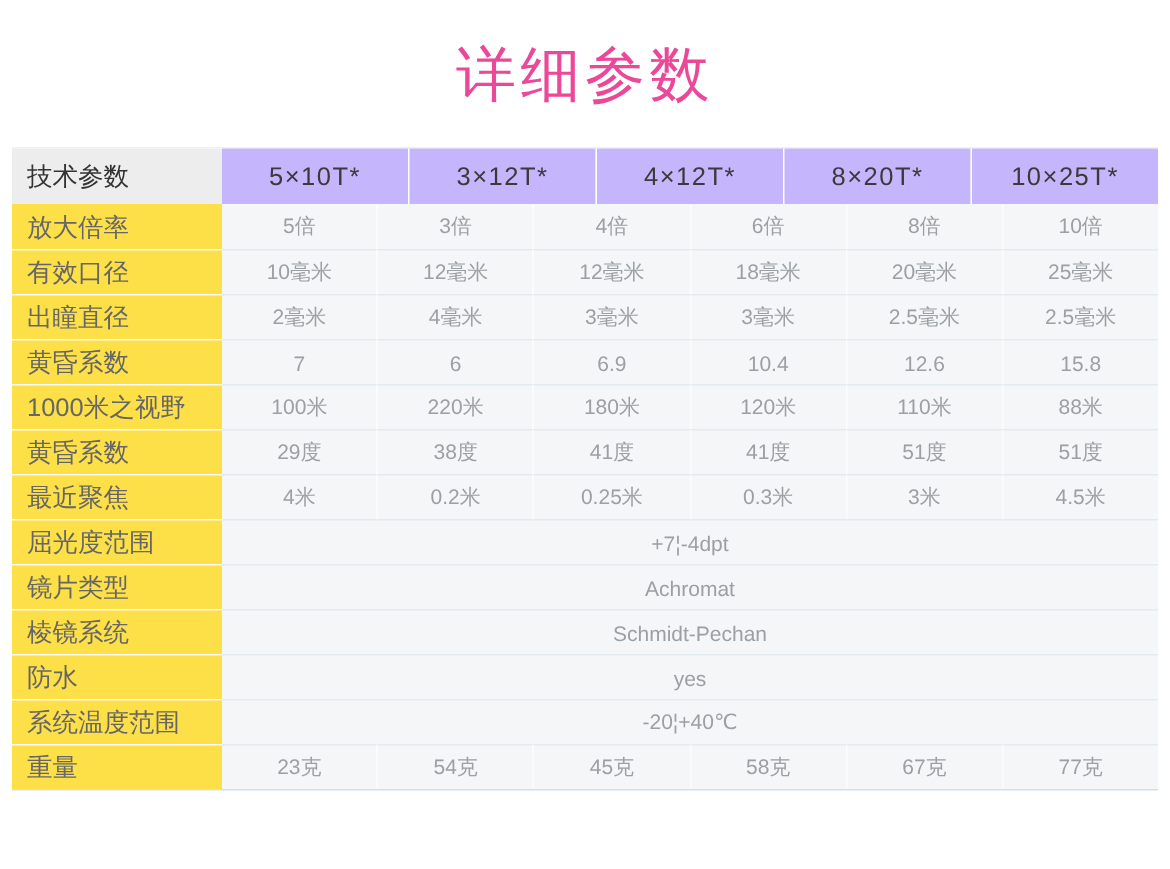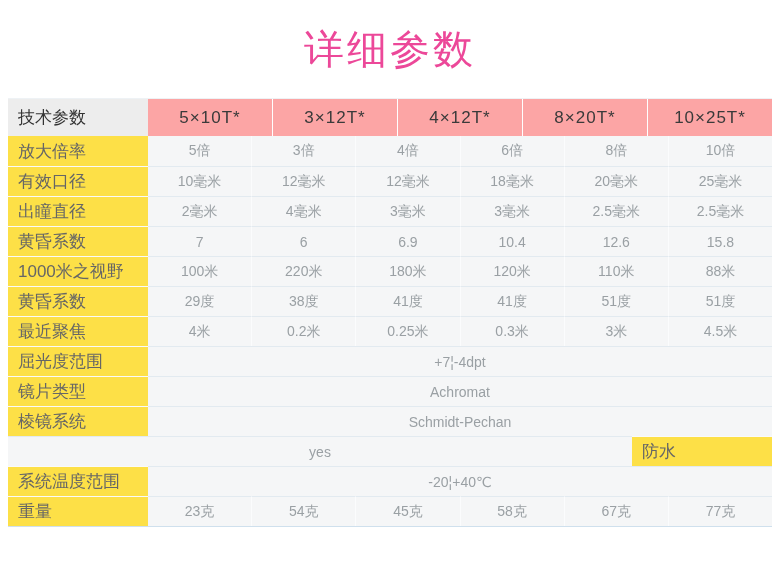--- a/index.html
+++ b/index.html
@@ -56,21 +56,21 @@
     color: #333333;
   }
   .cell-value {
     flex: 1 1 0;
     background: #f5f6f7;
     font-size: 14px;
     color: #9aa0a4;
   }
   .cell-value.span { flex: 6 1 0; }
   .tr.header .cell-value {
-    background: #fca5a5;
+    background: #c4b5fd;
     font-size: 17px;
     color: #3a3a3a;
     letter-spacing: 1px;
   }
   .tr + .tr .cell-label { border-top: 1px solid #fafafa; }
   .tr + .tr .cell-value { border-top: 1px solid #e2eaf0; }
   .cell-value + .cell-value { border-left: 1px solid #fbfcfd; text-align: right; }
   .tr.header .cell-value + .cell-value { border-left: 1px solid #ffffff; }
 </style>
 </head>
@@ -161,22 +161,22 @@
       </div>
       <div class="tr">
         <div class="cell cell-label">镜片类型</div>
         <div class="cell cell-value span">Achromat</div>
       </div>
       <div class="tr">
         <div class="cell cell-label">棱镜系统</div>
         <div class="cell cell-value span">Schmidt-Pechan</div>
       </div>
       <div class="tr">
+        <div class="cell cell-label">防水</div>
         <div class="cell cell-value span">yes</div>
-        <div class="cell cell-label">防水</div>
       </div>
       <div class="tr">
         <div class="cell cell-label">系统温度范围</div>
         <div class="cell cell-value span">-20¦+40℃</div>
       </div>
       <div class="tr">
         <div class="cell cell-label">重量</div>
         <div class="cell cell-value">23克</div>
         <div class="cell cell-value">54克</div>
         <div class="cell cell-value">45克</div>

